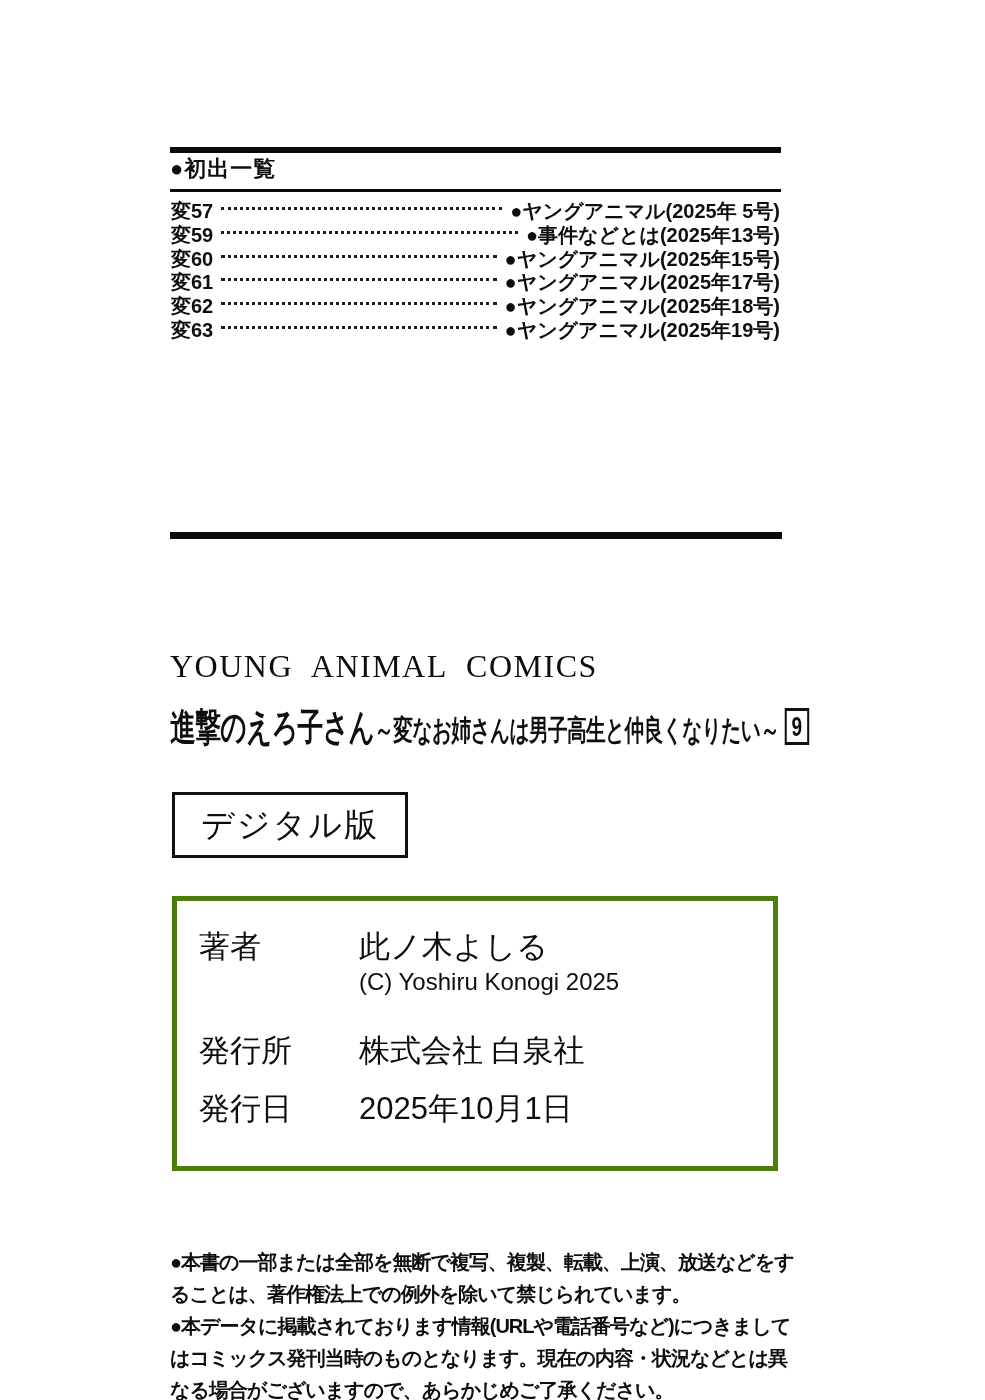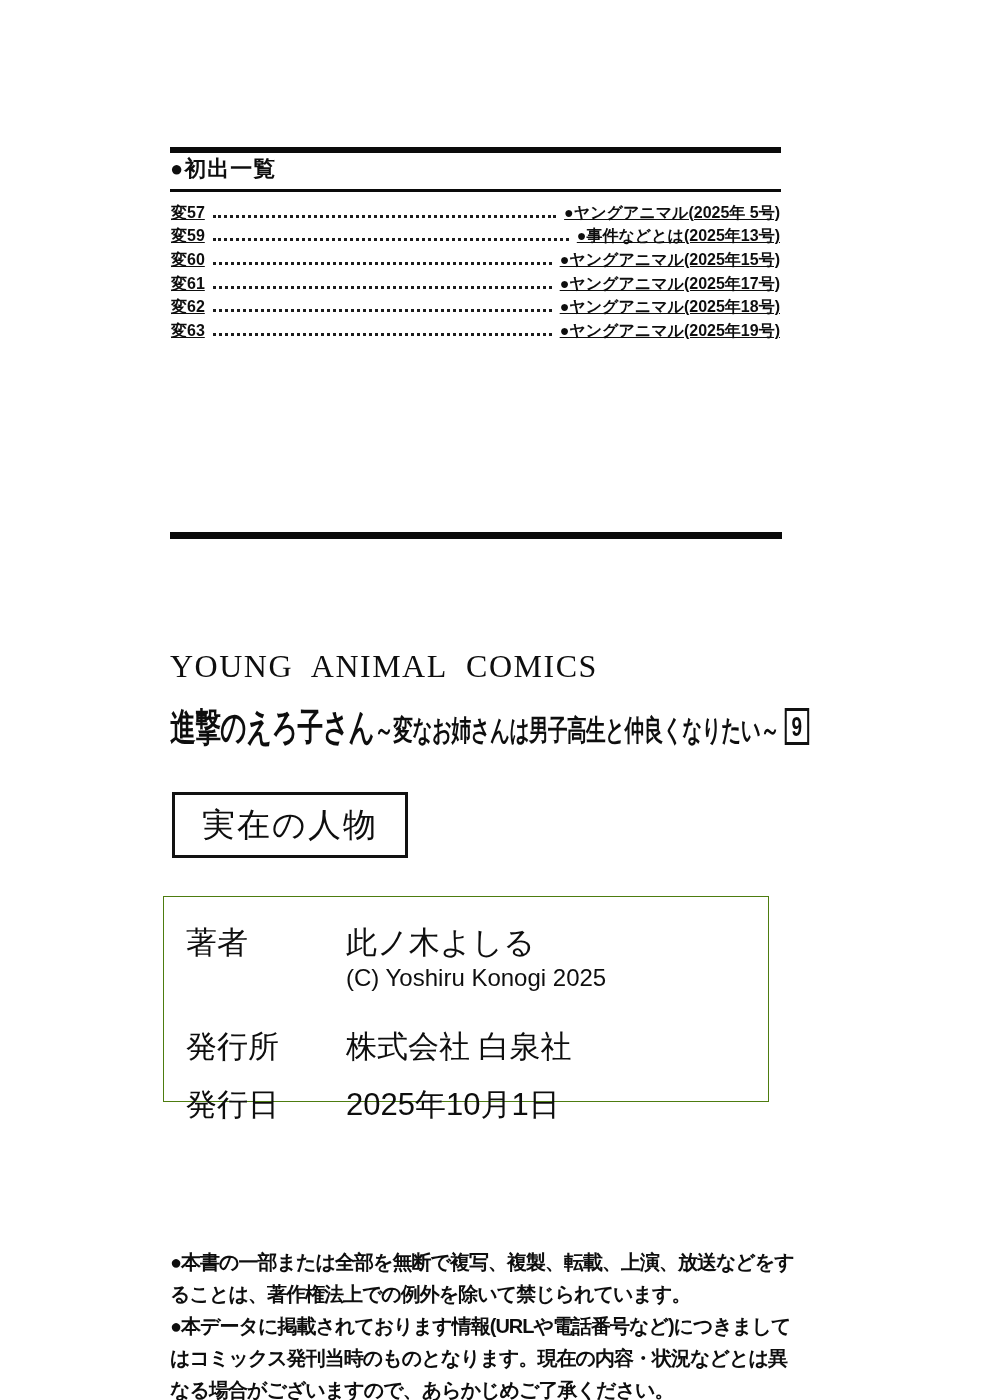--- a/index.html
+++ b/index.html
@@ -8,21 +8,21 @@
     font-family:"Liberation Sans","DejaVu Sans",sans-serif;color:#0e0e0e;
     overflow:hidden;
   }
   .abs{position:absolute;}
 
   
   #top-bar{left:170px;top:147px;width:611px;height:6px;background:#0a0a0a;}
   #fp-heading{left:170px;top:154px;font-size:22px;font-weight:800;letter-spacing:1px;}
   #fp-underline{left:170px;top:189px;width:611px;height:3px;background:#0a0a0a;}
   #fp-list{left:171px;top:200px;width:609px;}
-  .fp-row{display:flex;align-items:flex-end;height:23.7px;font-size:16px;font-weight:600;text-decoration:underline;}
+  .fp-row{display:flex;align-items:center;height:23.7px;font-size:20px;font-weight:600;}
   .fp-chapter{white-space:nowrap;}
   .fp-leader{flex:1;border-bottom:3px dotted #1c1c1c;margin:0 8px 6px 8px;}
   .fp-source{white-space:nowrap;}
 
   
   #divider{left:170px;top:532px;width:612px;height:7px;background:#0a0a0a;}
 
   
   #yac{left:170px;top:648px;font-family:"Liberation Serif","DejaVu Serif",serif;
        font-size:32px;font-weight:normal;letter-spacing:1.5px;word-spacing:10px;white-space:nowrap;}
@@ -30,21 +30,21 @@
        transform:scaleX(0.68);transform-origin:left bottom;}
   .title-main{font-size:38px;font-weight:800;line-height:1;letter-spacing:-1px;}
   .title-sub{font-size:29px;font-weight:800;line-height:1.07;letter-spacing:-1px;}
   .vol-box{display:inline-block;border:3px solid #111;font-size:28px;font-weight:800;
        line-height:1.05;padding:1px 7px;margin-left:8px;margin-bottom:1px;}
   #edition-box{left:172px;top:792px;width:230px;height:60px;border:3px solid #111;
        display:flex;align-items:center;justify-content:center;font-size:33px;
        font-weight:500;letter-spacing:2px;box-sizing:content-box;}
 
   
-  #colophon{left:163px;top:896px;width:606px;height:206px;border:1px solid #4d7c0f;
+  #colophon{left:172px;top:896px;width:606px;height:275px;border:5px solid #4d7c0f;
        box-sizing:border-box;padding:27px 0 0 22px;}
   .c-row{display:flex;font-size:31px;font-weight:500;line-height:1.2;}
   .c-label{width:160px;flex:none;}
   .c-value{white-space:nowrap;}
   .c-note{font-size:24px;font-weight:500;margin:3px 16px 15px 160px;}
   .c-gap{height:21px;}
 
   
   #notices{left:170px;top:1246px;width:636px;font-size:20px;font-weight:600;
        line-height:32px;letter-spacing:-1px;}
@@ -94,21 +94,21 @@
 
 <div class="abs" id="yac">YOUNG ANIMAL COMICS</div>
 
 <div class="abs" id="title-row">
   <span class="title-main">進撃のえろ子さん</span>
   <span class="title-sub">～変なお姉さんは男子高生と仲良くなりたい～</span>
   <span class="vol-box">9</span>
 </div>
 
 <div class="abs" id="edition-box">
-  <span>実在の人物</span>
+  <span>デジタル版</span>
 </div>
 
 <div class="abs" id="colophon">
   <div class="c-row">
     <span class="c-label">著者</span>
     <span class="c-value">此ノ木よしる</span>
   </div>
   <div class="c-note">(C) Yoshiru Konogi 2025</div>
 
   <div class="c-gap"></div>

